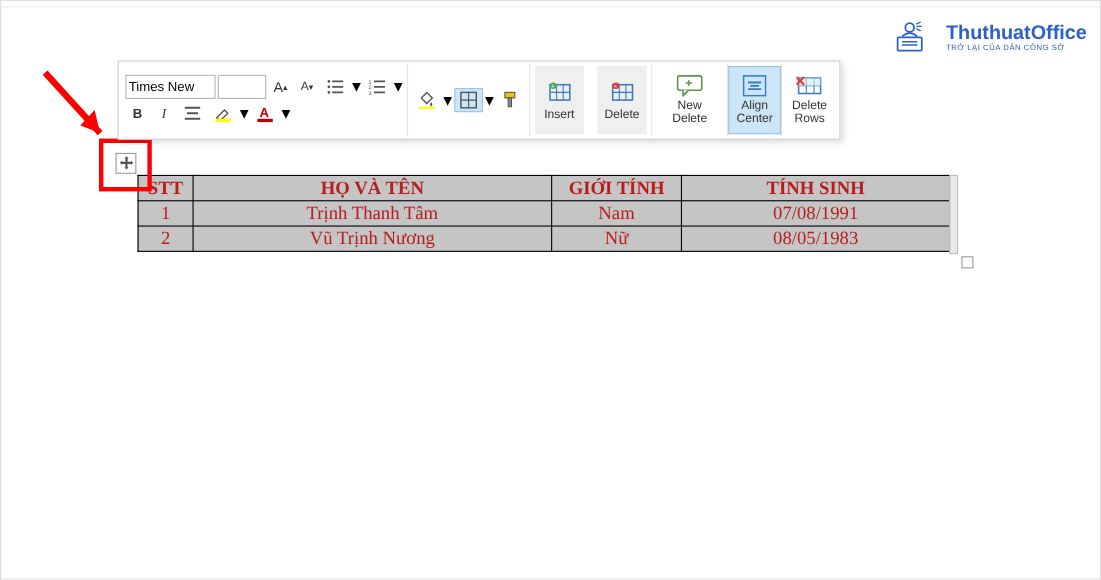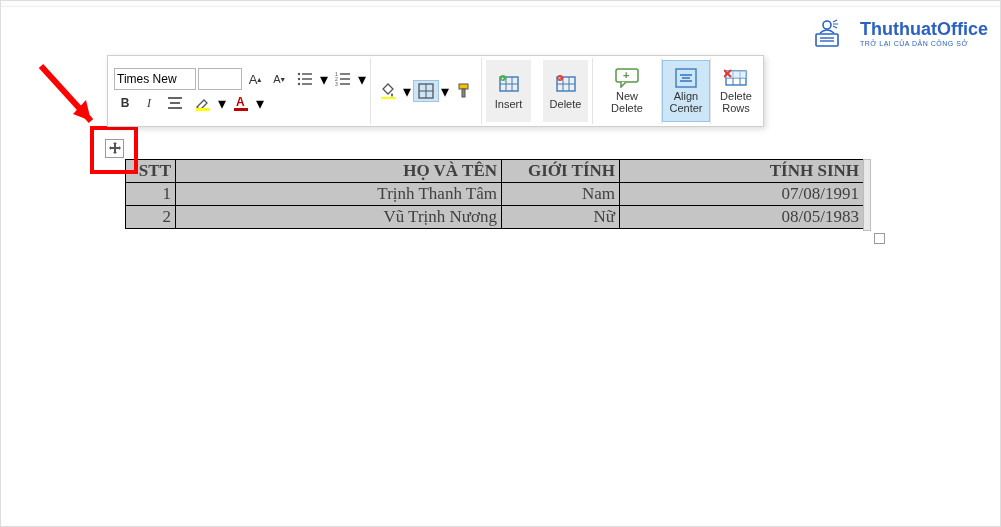--- a/index.html
+++ b/index.html
@@ -125,24 +125,24 @@
     position: absolute;
     top: 158px;
     left: 124px;
     border-collapse: collapse;
     background: #c5c5c5;
   }
   .doc-table th, .doc-table td {
     border: 1px solid #000;
     font-family: "Times New Roman", serif;
     font-size: 17px;
-    text-align: right;
+    text-align: center;
     background: #c5c5c5;
     padding: 1px 4px;
-    color: #404040;
+    color: #b91c1c;
   }
   .doc-table th { font-weight: bold; }
   .col-stt { width: 50px; }
   .col-name { width: 326px; }
   .col-gender { width: 118px; }
   .col-dob { width: 244px; }
   .tbl-sel-right {
     position:absolute;
     top: 158px;
     left: 862px;

